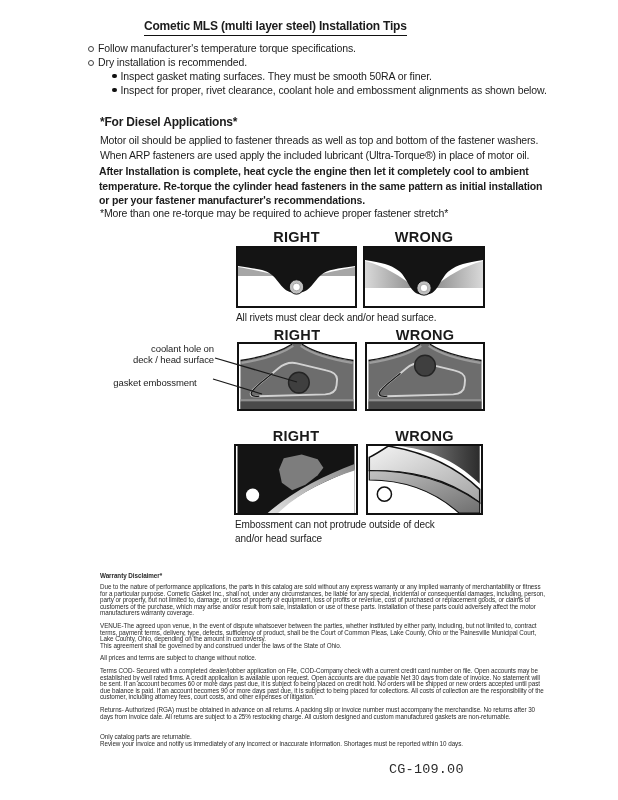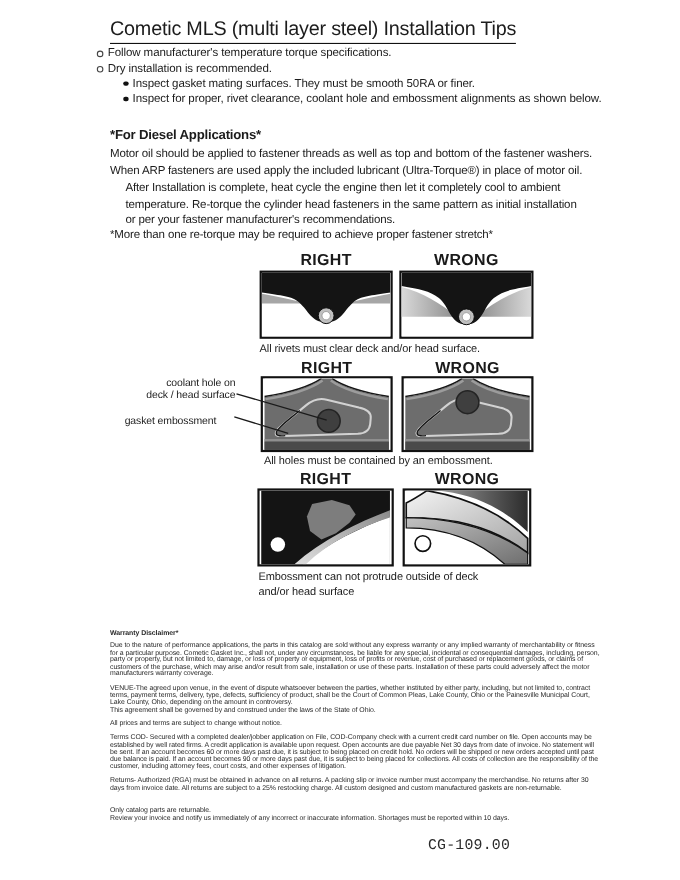--- a/index.html
+++ b/index.html
@@ -1,20 +1,20 @@
 <!DOCTYPE html>
 <html><head>
 <meta charset="utf-8">
 <style>
   html,body{margin:0;padding:0;background:#fff;}
   .page{position:relative;width:618px;height:800px;background:#fff;overflow:hidden;
         font-family:"Liberation Sans",sans-serif;color:#1c1c1c;}
   .abs{position:absolute;}
-  .doc-title{font-size:18px;font-weight:normal;letter-spacing:-0.2px;
-             border-bottom:1.5px solid #111;padding-bottom:2px;display:inline-block;}
+  .doc-title{font-size:12px;font-weight:bold;letter-spacing:-0.2px;
+             border-bottom:1.5px solid #111;padding-bottom:2px;display:inline-block;margin-left:44px;}
   .bullets{font-size:10.5px;line-height:14px;letter-spacing:-0.1px;}
   .brow{display:flex;align-items:flex-start;}
   .o-bullet{width:4px;height:4px;border:1px solid #444;border-radius:50%;margin:4.5px 4px 0 0;flex:0 0 auto;}
   .f-bullet{width:4.5px;height:4.5px;background:#111;border-radius:50%;margin:4.5px 4px 0 0;flex:0 0 auto;}
   .sub{margin-left:24px;}
   .h2{font-size:12px;font-weight:bold;letter-spacing:-0.2px;}
   .para{font-size:10.5px;line-height:14.5px;letter-spacing:-0.15px;white-space:pre-line;width:470px;}
   .rw-label{font-size:14.5px;font-weight:bold;letter-spacing:0.3px;text-align:center;color:#1a1a1a;}
   .dbox{border:2px solid #111;background:#fff;box-sizing:border-box;}
   .dbox svg{display:block;}
@@ -52,21 +52,21 @@
     </div>
     <div class="brow sub">
       <span class="f-bullet"></span>
       <span>Inspect for proper, rivet clearance, coolant hole and embossment alignments as shown below.</span>
     </div>
   </div>
 
   <div class="abs h2" style="left:100px;top:115px;">*For Diesel Applications*</div>
   <div class="abs para" style="left:100px;top:133px;">Motor oil should be applied to fastener threads as well as top and bottom of the fastener washers.
 When ARP fasteners are used apply the included lubricant (Ultra-Torque®) in place of motor oil.</div>
-  <div class="abs para" style="left:114px;top:164px;">After Installation is complete, heat cycle the engine then let it completely cool to ambient
+  <div class="abs para" style="left:99px;top:164px;font-weight:bold;">After Installation is complete, heat cycle the engine then let it completely cool to ambient
 temperature. Re-torque the cylinder head fasteners in the same pattern as initial installation
 or per your fastener manufacturer's recommendations.</div>
   <div class="abs para" style="left:100px;top:206px;">*More than one re-torque may be required to achieve proper fastener stretch*</div>
 
   <div class="abs rw-label" style="left:236px;top:229px;width:121px;">RIGHT</div>
   <div class="abs rw-label" style="left:363px;top:229px;width:122px;">WRONG</div>
 
   <div class="abs dbox" style="left:236px;top:246px;">
     <svg width="117" height="58" viewBox="0 0 117 58">
       <rect x="0" y="0" width="117" height="58" fill="#ffffff"></rect>
@@ -138,21 +138,20 @@
       <path d="M0,17.5 Q38,11.5 55,0" stroke="#161616" stroke-width="1.4" fill="none"></path>
       <path d="M120,17.5 Q82,11.5 65,0" stroke="#161616" stroke-width="1.4" fill="none"></path>
       <rect x="0" y="58.5" width="120" height="2.5" fill="#8f8f8f"></rect>
       <rect x="0" y="61" width="120" height="8" fill="#4a4a4a"></rect>
       <path d="M11,52 C10,55.5 13.5,56 19,55.5 L90,53.5 C99,53 101.5,49 102,44 L102.5,38 C103,32 98,29.5 91,28 L60,20.5 C52,18.5 46,21 40,26 L17,45 C13,48 12,49.5 11,52 Z" fill="none" stroke="#d2d2d2" stroke-width="2"></path>
       <path d="M34,31 C22,41 13,47 11.5,52 C10.8,55 14,56 20,55.3" fill="none" stroke="#161616" stroke-width="1.3"></path>
       <circle cx="60" cy="23" r="11" fill="#3f3f3f" stroke="#242424" stroke-width="1.5"></circle>
     </svg>
   </div>
 
-  <div class="abs caption" style="left:240px;top:413px;">All holes must be contained by an embossment.</div>
 
   <div class="abs rw-label" style="left:234px;top:428px;width:124px;">RIGHT</div>
   <div class="abs rw-label" style="left:366px;top:428px;width:117px;">WRONG</div>
 
   <div class="abs dbox" style="left:234px;top:444px;">
     <svg width="120" height="67" viewBox="0 0 124 71">
       <defs>
         <linearGradient id="bnd" x1="0" y1="1" x2="1" y2="0">
           <stop offset="0" stop-color="#e0e0e0"></stop>
             <stop offset="1" stop-color="#8a8a8a"></stop>

